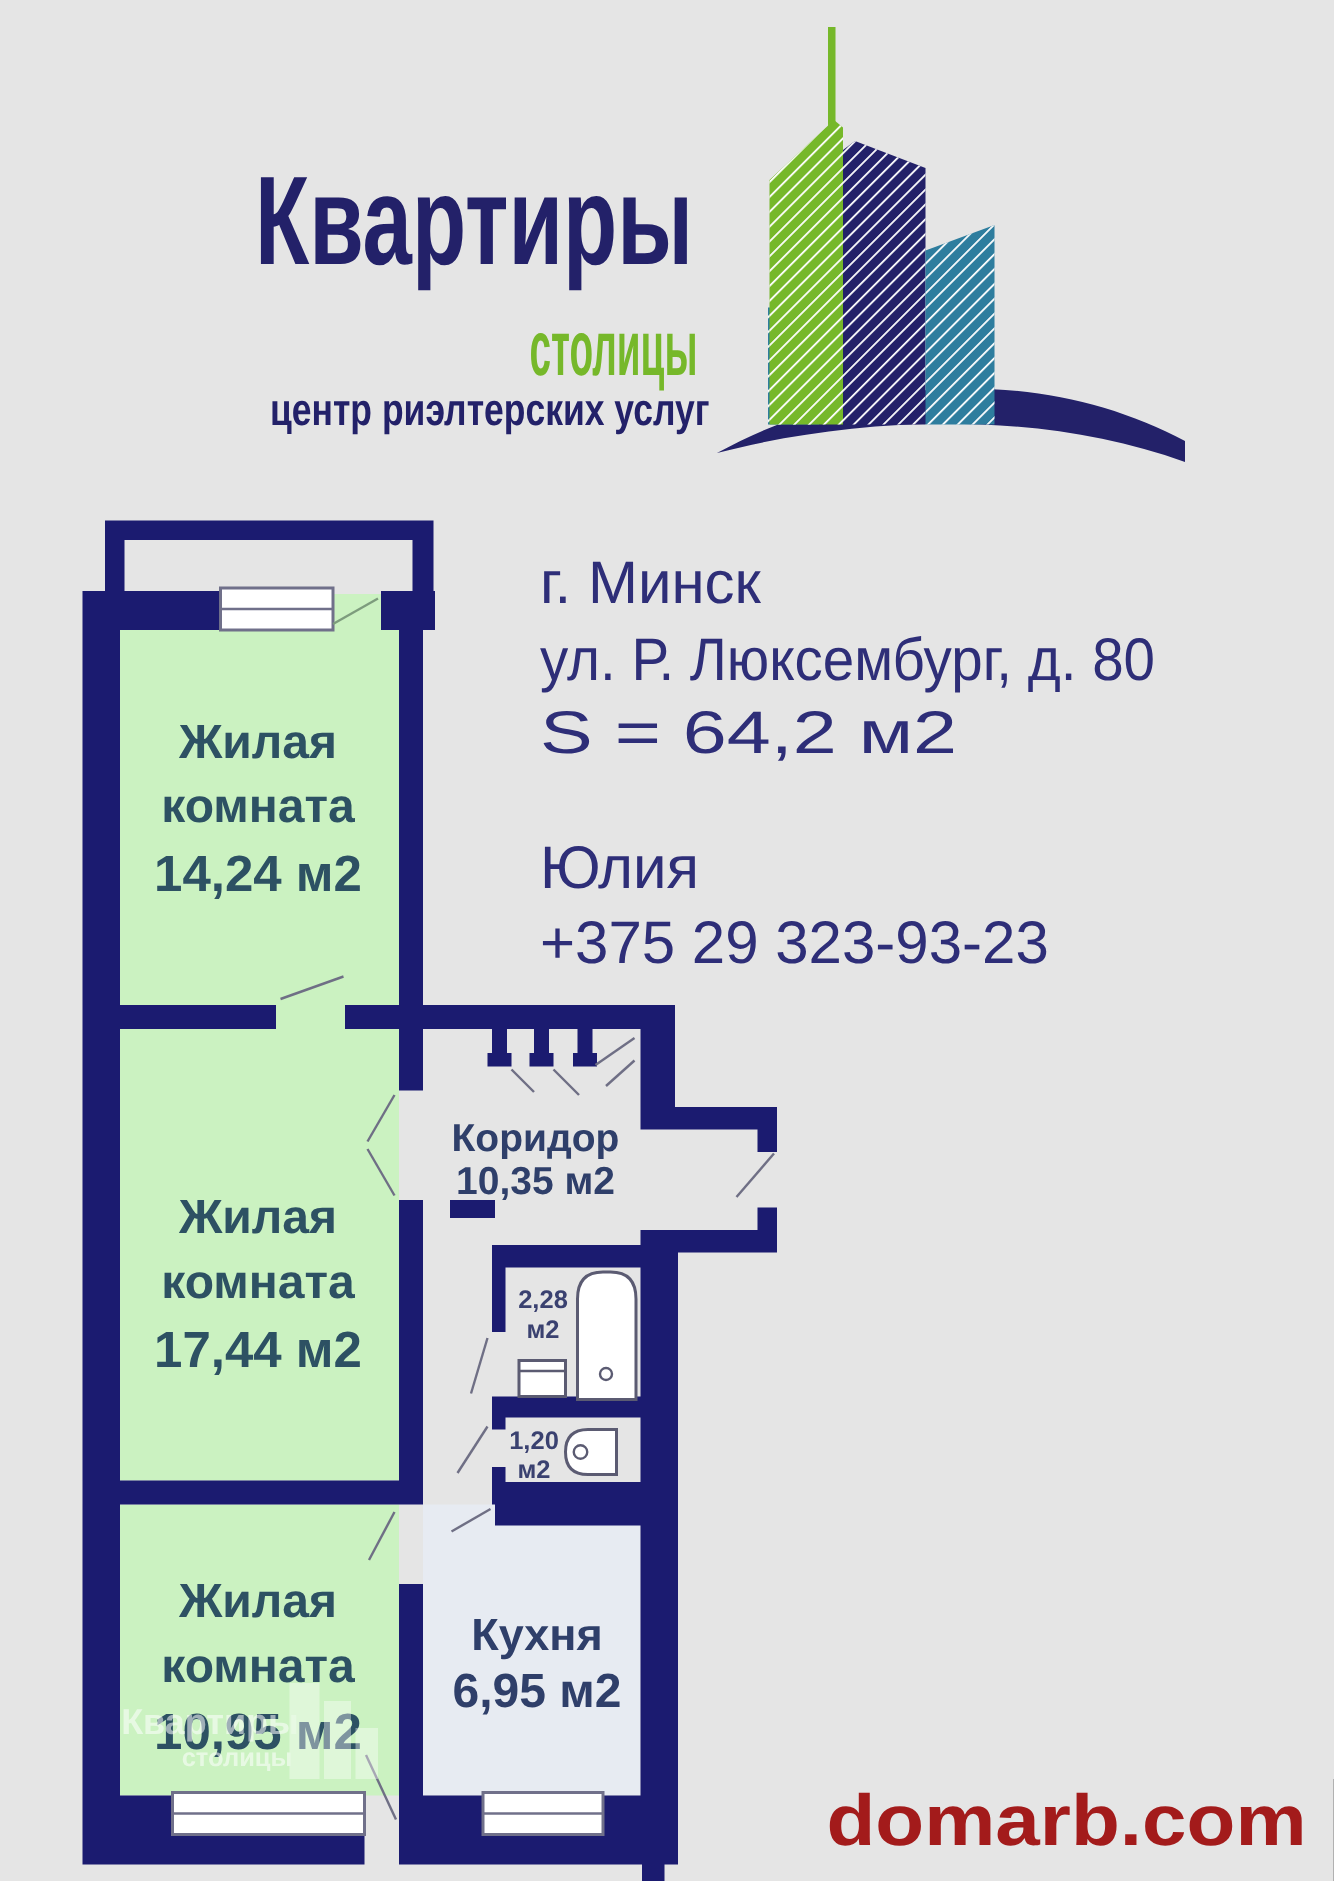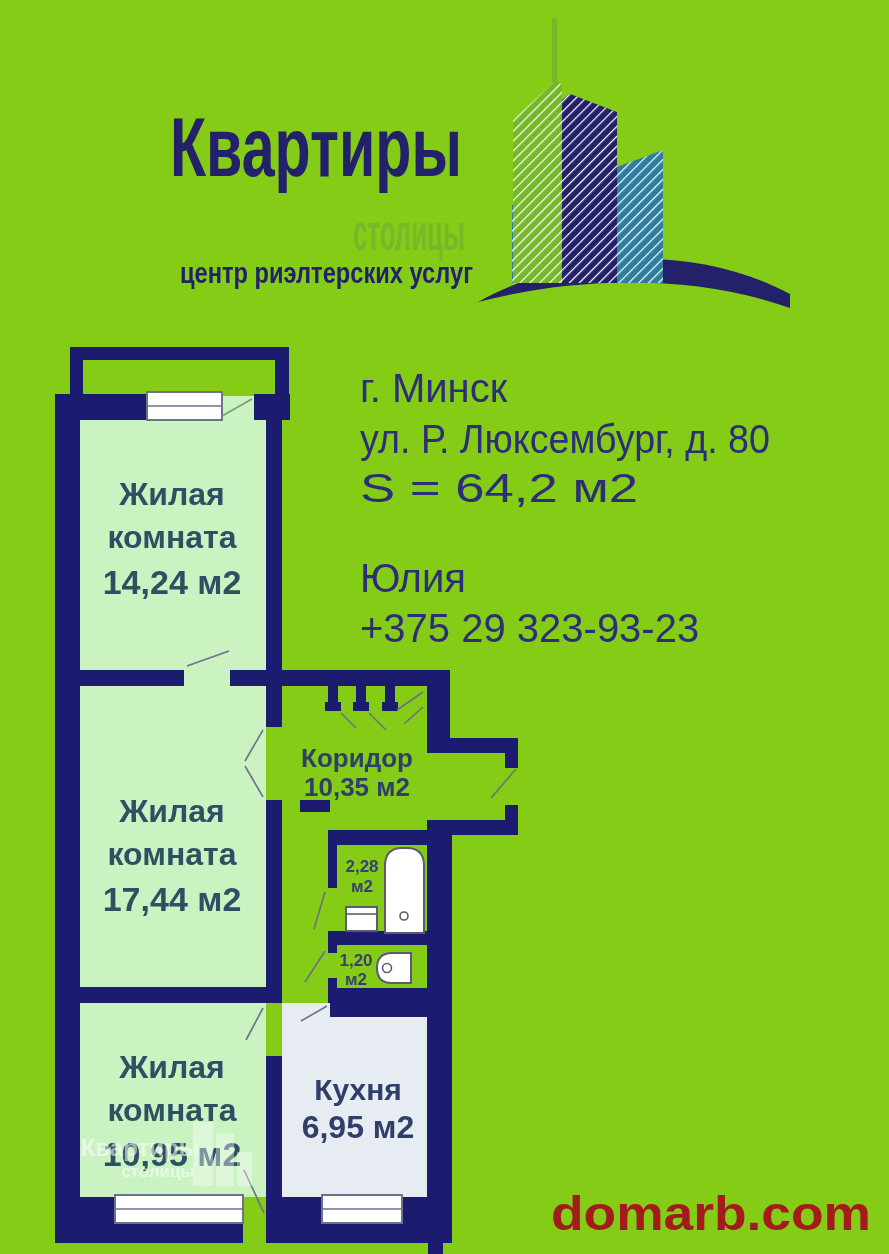--- a/index.html
+++ b/index.html
@@ -1,16 +1,16 @@
 <!DOCTYPE html>
 <html style="--wall: #1b1b70; --room-fill: #cbf2c1; --kitchen-fill: #e7ebf2; --brand-navy: #232169; --brand-green: #76b82a; --brand-teal: #2e7d9e; --text-navy: #2e2e78; --room-label: #2d5163; --hall-label: #2f3f6a; --site-red: #a31b1b; --line: #6f6f85;"><head>
 <meta charset="utf-8">
 <style>
   html,body{margin:0;padding:0;background:#888;}
-  .page{position:relative;width:889px;height:1254px;background:#84cc16;overflow:hidden;margin:0 auto;}
+  .page{position:relative;width:889px;height:1254px;background:#e5e5e5;overflow:hidden;margin:0 auto;}
   svg{position:absolute;inset:0;}
   text{font-family:"Liberation Sans","DejaVu Sans",sans-serif;}
   .f-wall{fill:var(--wall,#1b1b70);}
   .f-room{fill:var(--room-fill,#cbf2c1);}
   .f-kitchen{fill:var(--kitchen-fill,#e7ebf2);}
   .win{fill:#ffffff;stroke:#70708a;stroke-width:2;}
   .win-line{stroke:#70708a;stroke-width:1.6;}
   .swing{stroke:var(--line,#6f6f85);stroke-width:1.6;fill:none;}
   .swing-green{stroke:#7d9c7d;stroke-width:1.6;fill:none;}
   .fixture{fill:#ffffff;stroke:#5b5b72;stroke-width:2;}

